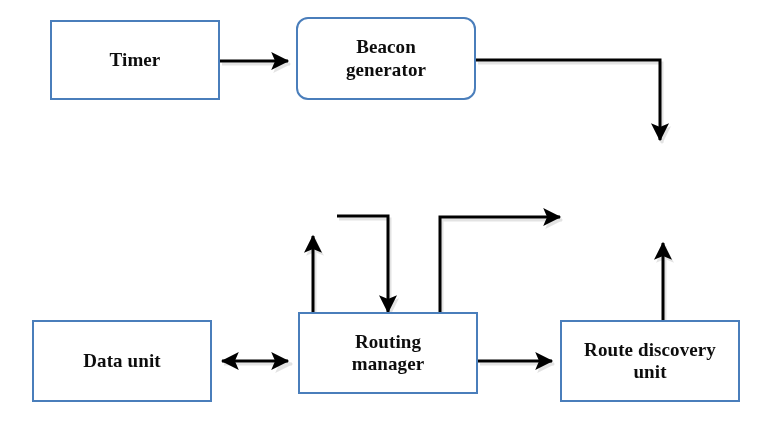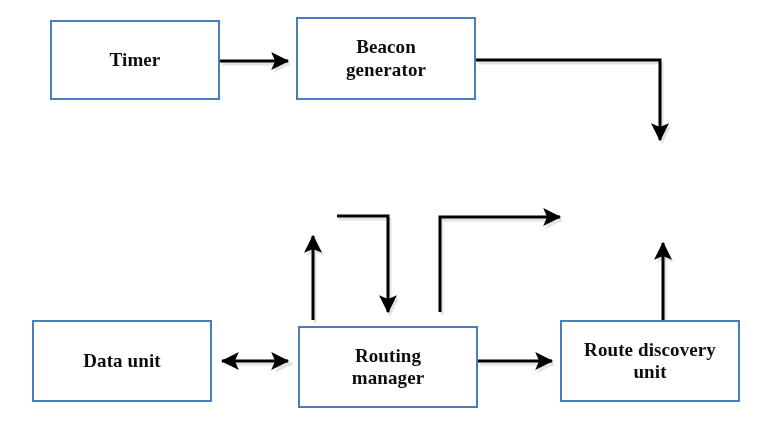--- a/index.html
+++ b/index.html
@@ -42,25 +42,25 @@
     font-weight: bold;
     font-size: 19px;
     line-height: 1.18;
     color: #0d0d0d;
     letter-spacing: 0.1px;
     padding: 0 4px;
     white-space: pre-line;
   }
   
   #block-timer            { left: 50px;  top: 20px;  width: 170px; height: 80px; }
-  #block-beacon-generator { left: 296px; top: 17px;  width: 180px; height: 83px; }
+  #block-beacon-generator { left: 296px; top: 17px;  width: 180px; height: 83px; border-radius: 12px; }
   #block-node-table       { left: 158px; top: 148px; width: 179px; height: 80px; }
   #block-transmitter-receiver { left: 568px; top: 148px; width: 180px; height: 87px; }
   #block-data-unit        { left: 32px;  top: 320px; width: 180px; height: 82px; }
-  #block-routing-manager  { left: 298px; top: 326px; width: 180px; height: 82px; }
+  #block-routing-manager  { left: 298px; top: 312px; width: 180px; height: 82px; }
   #block-route-discovery-unit { left: 560px; top: 320px; width: 180px; height: 82px; }
 </style>
 </head>
 <body>
 
 <div id="diagram-canvas">
 
   <svg id="connector-layer" viewBox="0 0 781 426" width="781" height="426" xmlns="http://www.w3.org/2000/svg">
     <defs>
       <marker id="arrow-end" markerWidth="7" markerHeight="7" refX="5.6" refY="3" orient="auto" markerUnits="strokeWidth">

